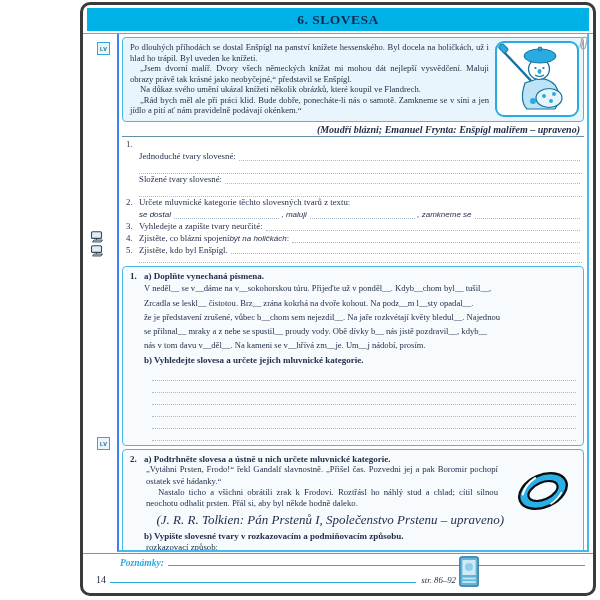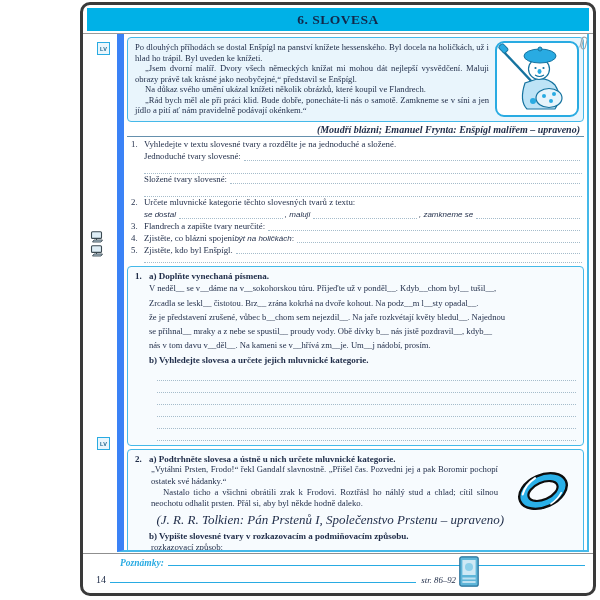--- a/index.html
+++ b/index.html
@@ -8,21 +8,21 @@
 
   .frame { position:absolute; left:80px; top:2px; width:516px; height:594px;
            border:3px solid #3a3a3a; border-radius:10px; background:#fff; }
 
   .header-bar { position:absolute; left:87px; top:8px; width:502px; height:23px;
                 background:#00b1e7; display:flex; align-items:center; justify-content:center; }
   .header-title { font-weight:bold; font-size:13.5px; color:#12284a; letter-spacing:.5px; }
   .header-underline { position:absolute; left:83px; top:33px; width:510px; border-top:1px solid #9a9a9a; }
 
   .content { position:absolute; left:117px; top:34px; width:472px; height:518px;
-             border-left:7px solid #3b82f6; border-right:2px solid #45b9e9; border-bottom:2px solid #45b9e9;
+             border-left:2px solid #3b82f6; border-right:2px solid #45b9e9; border-bottom:2px solid #45b9e9;
              padding:3px 3px 0 3px; overflow:hidden; background:#fff; }
 
   .passage-box { position:relative; background:#e9f5fc; border:1.5px solid #45b9e9; border-radius:4px;
                  padding:4px 94px 4px 7px; font-size:8.6px; line-height:10.5px; text-align:justify; min-height:85px; }
   .passage-box p.ind { text-indent:10px; }
   .illus-box { position:absolute; top:3px; right:4px; width:84px; height:76px; background:#fff;
                border:2px solid #29abe2; border-radius:9px; overflow:hidden; }
   .paperclip { position:absolute; top:-3px; right:-7px; }
 
   .attribution { border-bottom:1px solid #6590ad; text-align:right; font-size:10px; font-weight:bold;
@@ -112,21 +112,20 @@
         <circle cx="57" cy="51" r="2" fill="#29abe2"></circle>
       </svg>
     </div>
   </div>
 
   <div class="attribution">(Moudří blázni; Emanuel Frynta: Enšpígl malířem – upraveno)</div>
 
   <div class="tasks">
     <div class="task-row">
       <span class="tnum">1.</span>
-      <span>Vyhledejte v textu slovesné tvary a rozdělte je na jednoduché a složené.</span>
     </div>
     <div class="task-row">
       <span class="tnum"></span>
       <span>Jednoduché tvary slovesné:</span>
       <span class="dots"></span>
     </div>
     <div class="dotfull"></div>
     <div class="task-row">
       <span class="tnum"></span>
       <span>Složené tvary slovesné:</span>
@@ -141,21 +140,21 @@
       <span class="tnum"></span>
       <span class="titalic">se dostal</span>
       <span class="dots"></span>
       <span class="titalic">, maluji</span>
       <span class="dots"></span>
       <span class="titalic">, zamkneme se</span>
       <span class="dots"></span>
     </div>
     <div class="task-row">
       <span class="tnum">3.</span>
-      <span>Flandrech a zapište tvary neurčité:</span>
+      <span>Vyhledejte a zapište tvary neurčité:</span>
       <span class="dots"></span>
     </div>
     <div class="task-row">
       <span class="tnum">4.</span>
       <span>Zjistěte, co blázni spojení </span>
       <span class="titalic">být na holičkách</span>
         <span>:</span>
       <span class="dots"></span>
     </div>
     <div class="task-row">

